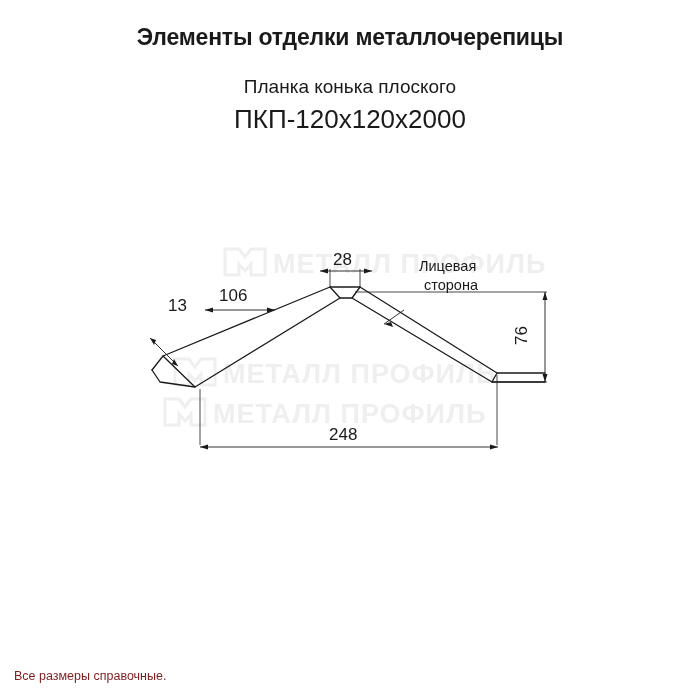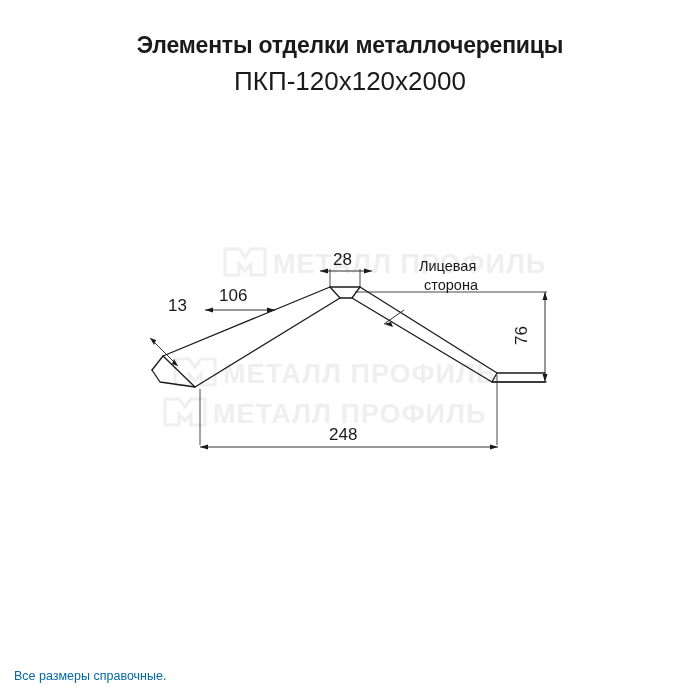--- a/index.html
+++ b/index.html
@@ -24,21 +24,21 @@
     position: absolute;
     top: 22px;
     left: 0;
     width: 700px;
     text-align: center;
   }
   .main-title {
     font-size: 23px;
     font-weight: bold;
     letter-spacing: -0.2px;
-    margin: 8px;
+    margin: 0;
     line-height: 30px;
   }
   .sub-title {
     font-size: 19px;
     font-weight: normal;
     margin: 0;
     margin-top: 22px;
     line-height: 26px;
   }
   .code-title {
@@ -54,21 +54,21 @@
     left: 0;
     width: 560px;
     height: 330px;
   }
   .footer {
     position: absolute;
     left: 14px;
     bottom: 14px;
     font-size: 12.5px;
     line-height: 19px;
-    color: #0369a1;
+    color: #7f1d1d;
   }
   .footer div {
     white-space: nowrap;
   }
   svg { display: block; }
   .dimtext {
     font-family: "Liberation Sans", sans-serif;
     font-size: 17px;
     fill: #1a1a1a;
   }
@@ -85,20 +85,21 @@
     letter-spacing: 1px;
   }
 </style>
 </head>
 <body>
 
 <div class="page">
 
   <div class="title-block">
     <h1 class="main-title">Элементы отделки металлочерепицы</h1>
+    <h2 class="sub-title">Планка конька плоского</h2>
     <h2 class="code-title">ПКП-120х120х2000</h2>
   </div>
 
   <div class="drawing">
     <svg width="700" height="330" viewBox="0 0 700 330">
 
       <g>
         <g transform="translate(225,95)">
           <path d="M0,-16 L14,-16 L20,-8 L26,-16 L40,-16 L40,10 L26,10 L26,-1 L20,6 L14,-1 L14,10 L0,10 Z" fill="none" stroke="#efefef" stroke-width="3"></path>
           <text class="wm-text" x="48" y="8">МЕТАЛЛ ПРОФИЛЬ</text>

